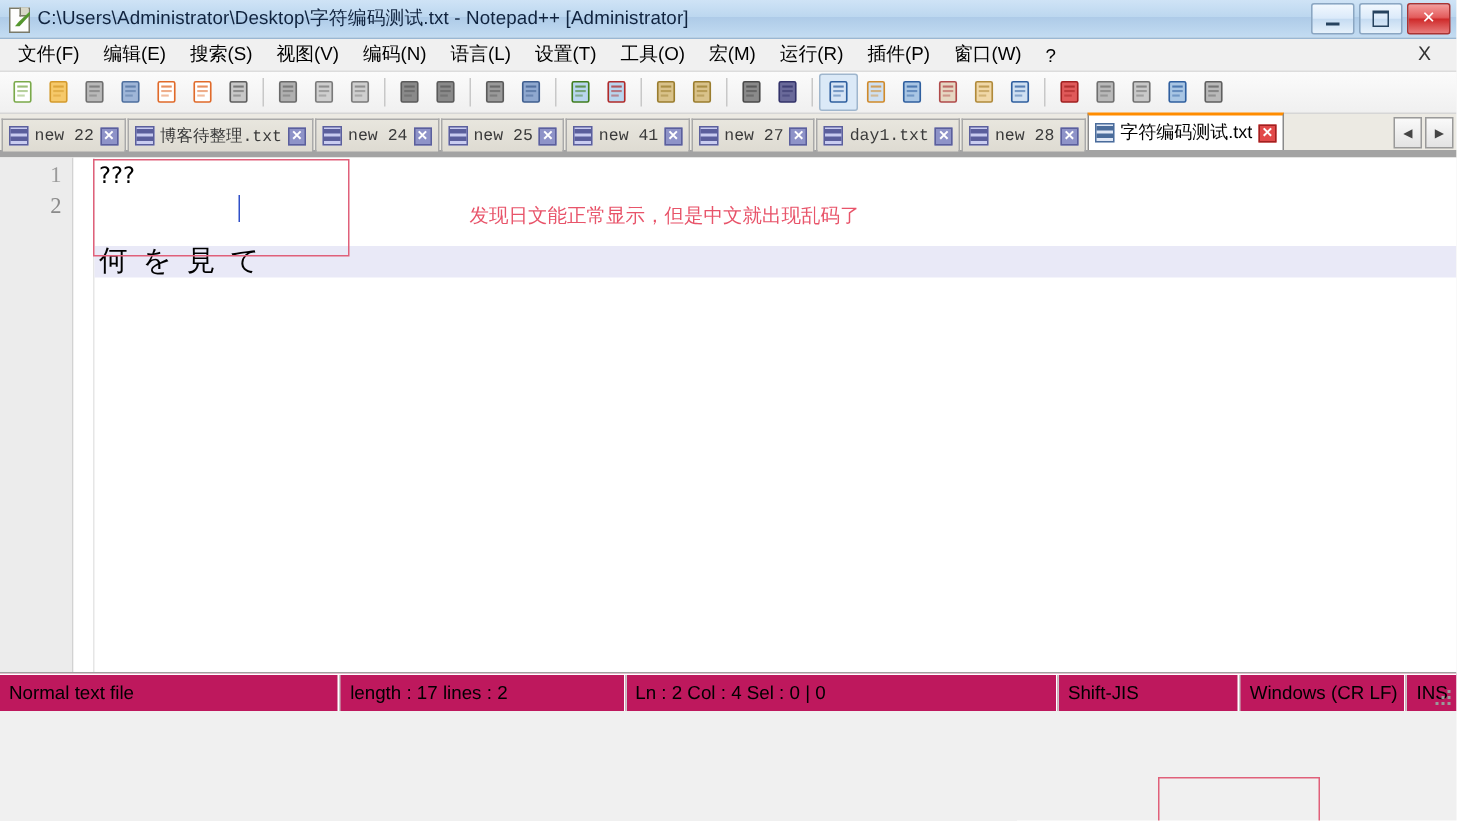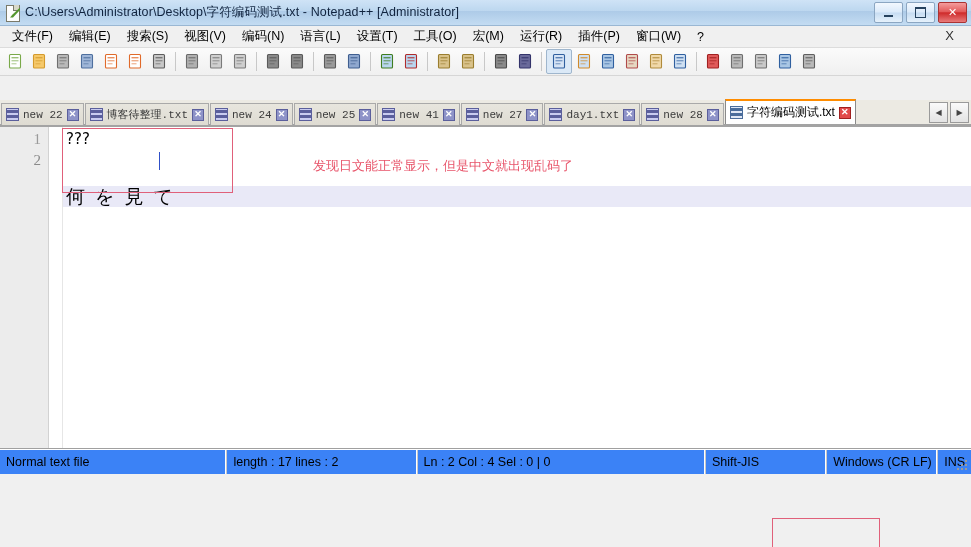--- a/index.html
+++ b/index.html
@@ -44,21 +44,21 @@
   
   .toolbar{height:27px;flex:0 0 27px;display:flex;align-items:center;
            background:linear-gradient(to bottom,#fbfbfb 0%,#f0f0f0 100%);
            border-bottom:1px solid #d6d6d6;padding-left:3px;}
   .tb-btn{width:24px;height:23px;margin:0 0px;display:flex;align-items:center;justify-content:center;position:relative;}
   .tb-btn.active{border:1px solid #9fb6cd;background:#dbe9f7;border-radius:2px;}
   .tb-sep{width:1px;height:19px;background:#c8c8c8;margin:0 4px;}
 
   
   .tabbar{height:24px;flex:0 0 24px;display:flex;align-items:flex-end;
-          background:#eceae3;border-bottom:3px solid #a3a3a3;position:relative;padding-left:1px;margin-top:24px;}
+          background:#eceae3;border-bottom:5px solid #a3a3a3;position:relative;padding-left:1px;}
   .tab{height:21px;display:flex;align-items:center;gap:4px;padding:0 4px 0 4px;margin-right:1px;
        background:linear-gradient(to bottom,#e8e6de 0%,#dedbd2 100%);
        border:1px solid #a9a9a9;border-bottom:none;position:relative;top:1px;
        font-family:"Liberation Mono","DejaVu Sans Mono",monospace;font-size:11px;color:#3b3b3b;white-space:nowrap;}
   .tab.active{background:#ffffff;border-color:#8a8a8a;height:23px;top:0;
               border-top:2px solid #ff8c00;color:#000;z-index:3;}
   .tab .tlabel{font-family:"Liberation Mono","DejaVu Sans Mono",monospace;font-size:11px;}
   .tab.active .tlabel{font-family:"Liberation Sans",sans-serif;font-size:12px;}
   .tab-icon{width:13px;height:13px;position:relative;flex:0 0 13px;}
   .tab-icon .sheet{position:absolute;inset:0;background:#c9ccf0;border:1px solid #5b5f9c;}
@@ -89,21 +89,21 @@
              font-family:"DejaVu Sans","Liberation Sans",sans-serif;font-size:15px;color:#000;position:relative;}
   .code-line.current{background:#e9e9f7;}
   .code-line.l2{font-size:19px;line-height:21px;letter-spacing:2px;margin-top:36px;}
   .caret{position:absolute;width:1px;background:#3050c8;height:18px;top:2px;}
   .note{position:absolute;font-family:"DejaVu Sans","Liberation Sans",sans-serif;
         font-size:13px;color:#e8546a;white-space:nowrap;}
   .annot-rect{position:absolute;border:1px solid #e0607a;pointer-events:none;}
 
   
   .statusbar{height:24px;flex:0 0 24px;display:flex;align-items:stretch;
-             background:#3b82f6;border-top:1px solid #fff;position:relative;font-size:12.5px;}
+             background:#be185d;border-top:1px solid #fff;position:relative;font-size:12.5px;}
   .sb{display:flex;align-items:center;padding:0 6px;border-right:1px solid #c8c8c8;
       box-shadow:inset -1px 0 0 #ffffff;white-space:nowrap;overflow:hidden;}
   .sb.first{border-left:none;}
   .grip{position:absolute;right:2px;bottom:2px;width:14px;height:14px;}
   .grip i{position:absolute;background:#9a9a9a;width:2px;height:2px;}
 </style>
 </head>
 <body>
 
 <div id="app">

